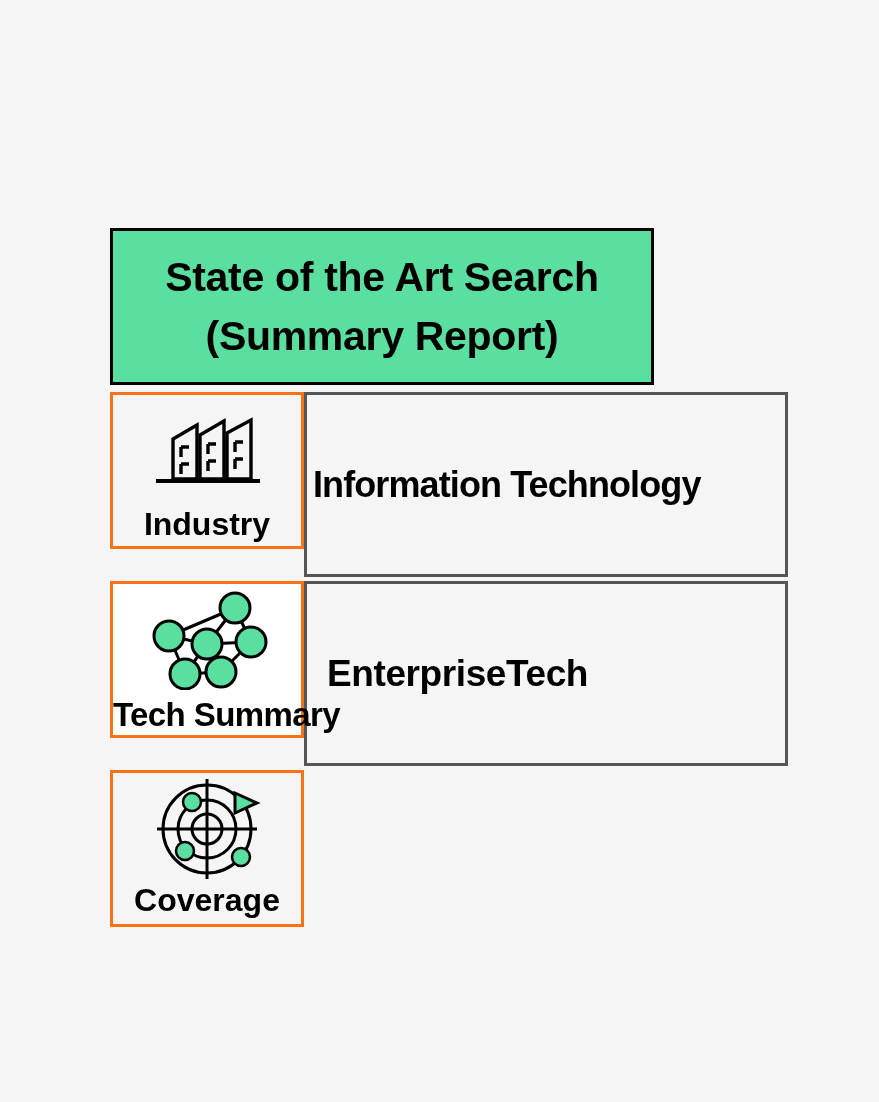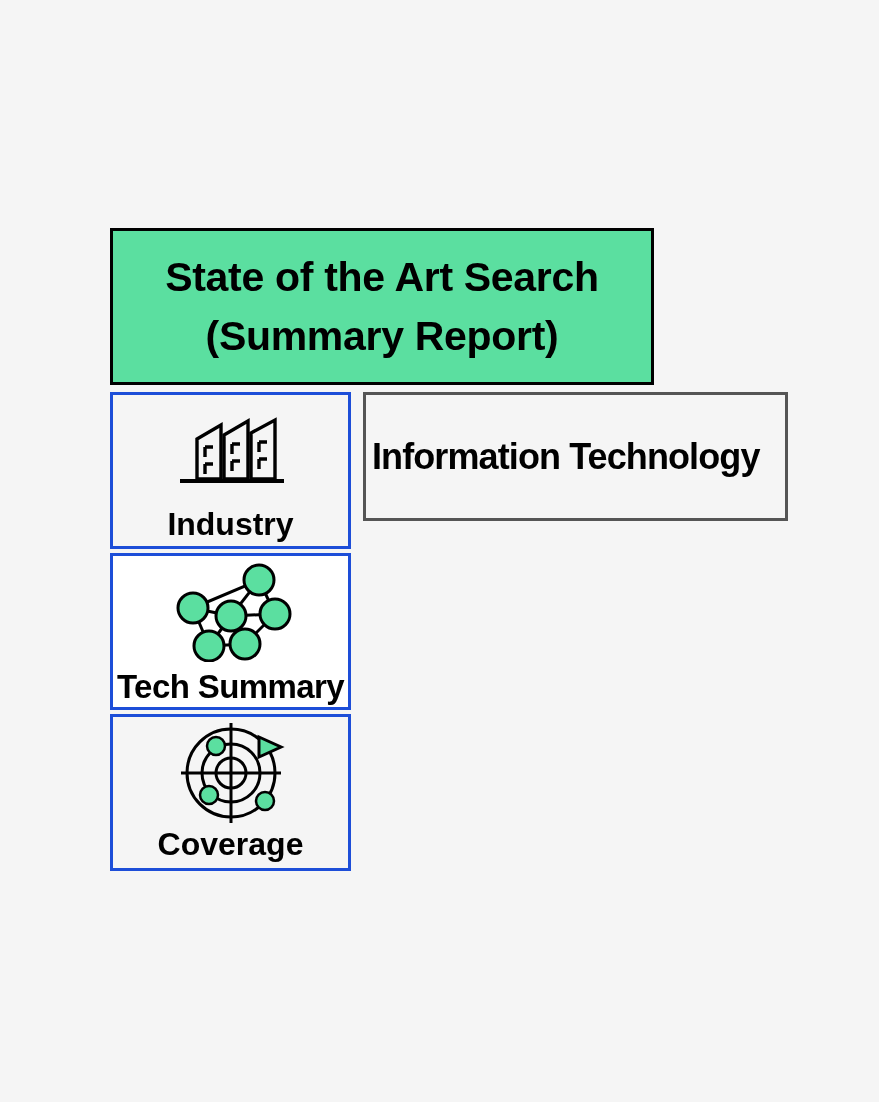--- a/index.html
+++ b/index.html
@@ -46,27 +46,27 @@
 
   
   .row {
     display: flex;
     align-items: flex-start;
     margin-bottom: 4px;
   }
 
   .label-card {
     box-sizing: border-box;
-    width: 241px;
+    width: 194px;
     height: 157px;
-    border: 3px solid #1d4ed8;
+    border: 3px solid #f97316;
     background: #f5f5f5;
     position: relative;
     flex: 0 0 auto;
-    margin-right: 12px;
+    margin-right: 0;
   }
   .label-card.white { background: #ffffff; }
 
   .icon-area {
     position: absolute;
     left: 0;
     right: 0;
     top: 8px;
     height: 96px;
     display: flex;
@@ -84,21 +84,21 @@
     font-weight: bold;
     color: #000;
     line-height: 1.05;
     white-space: nowrap;
   }
   .card-label.tight { font-size: 33px; letter-spacing: -0.6px; }
 
   .value-card {
     box-sizing: border-box;
     flex: 1 1 auto;
-    height: 129px;
+    height: 185px;
     border: 3px solid #555555;
     background: #f5f5f5;
     display: flex;
     align-items: center;
     padding-left: 6px;
   }
   .value-text {
     font-size: 37px;
     font-weight: bold;
     color: #000;
@@ -178,20 +178,23 @@
             <circle cx="24" cy="50" r="15"></circle>
             <circle cx="62" cy="58" r="15"></circle>
             <circle cx="106" cy="56" r="15"></circle>
             <circle cx="40" cy="88" r="15"></circle>
             <circle cx="76" cy="86" r="15"></circle>
           </g>
         </svg>
       </div>
       <div class="card-label tight">Tech Summary</div>
     </div>
+    <div class="value-card">
+      <div class="value-text pad">EnterpriseTech</div>
+    </div>
   </div>
 
   <div class="row row-coverage">
     <div class="label-card">
       <div class="icon-area">
         <svg width="112" height="104" viewBox="0 0 112 104">
           <g stroke="#000" fill="none" stroke-width="3">
             <circle cx="56" cy="54" r="44"></circle>
             <circle cx="56" cy="54" r="29"></circle>
             <circle cx="56" cy="54" r="15"></circle>

